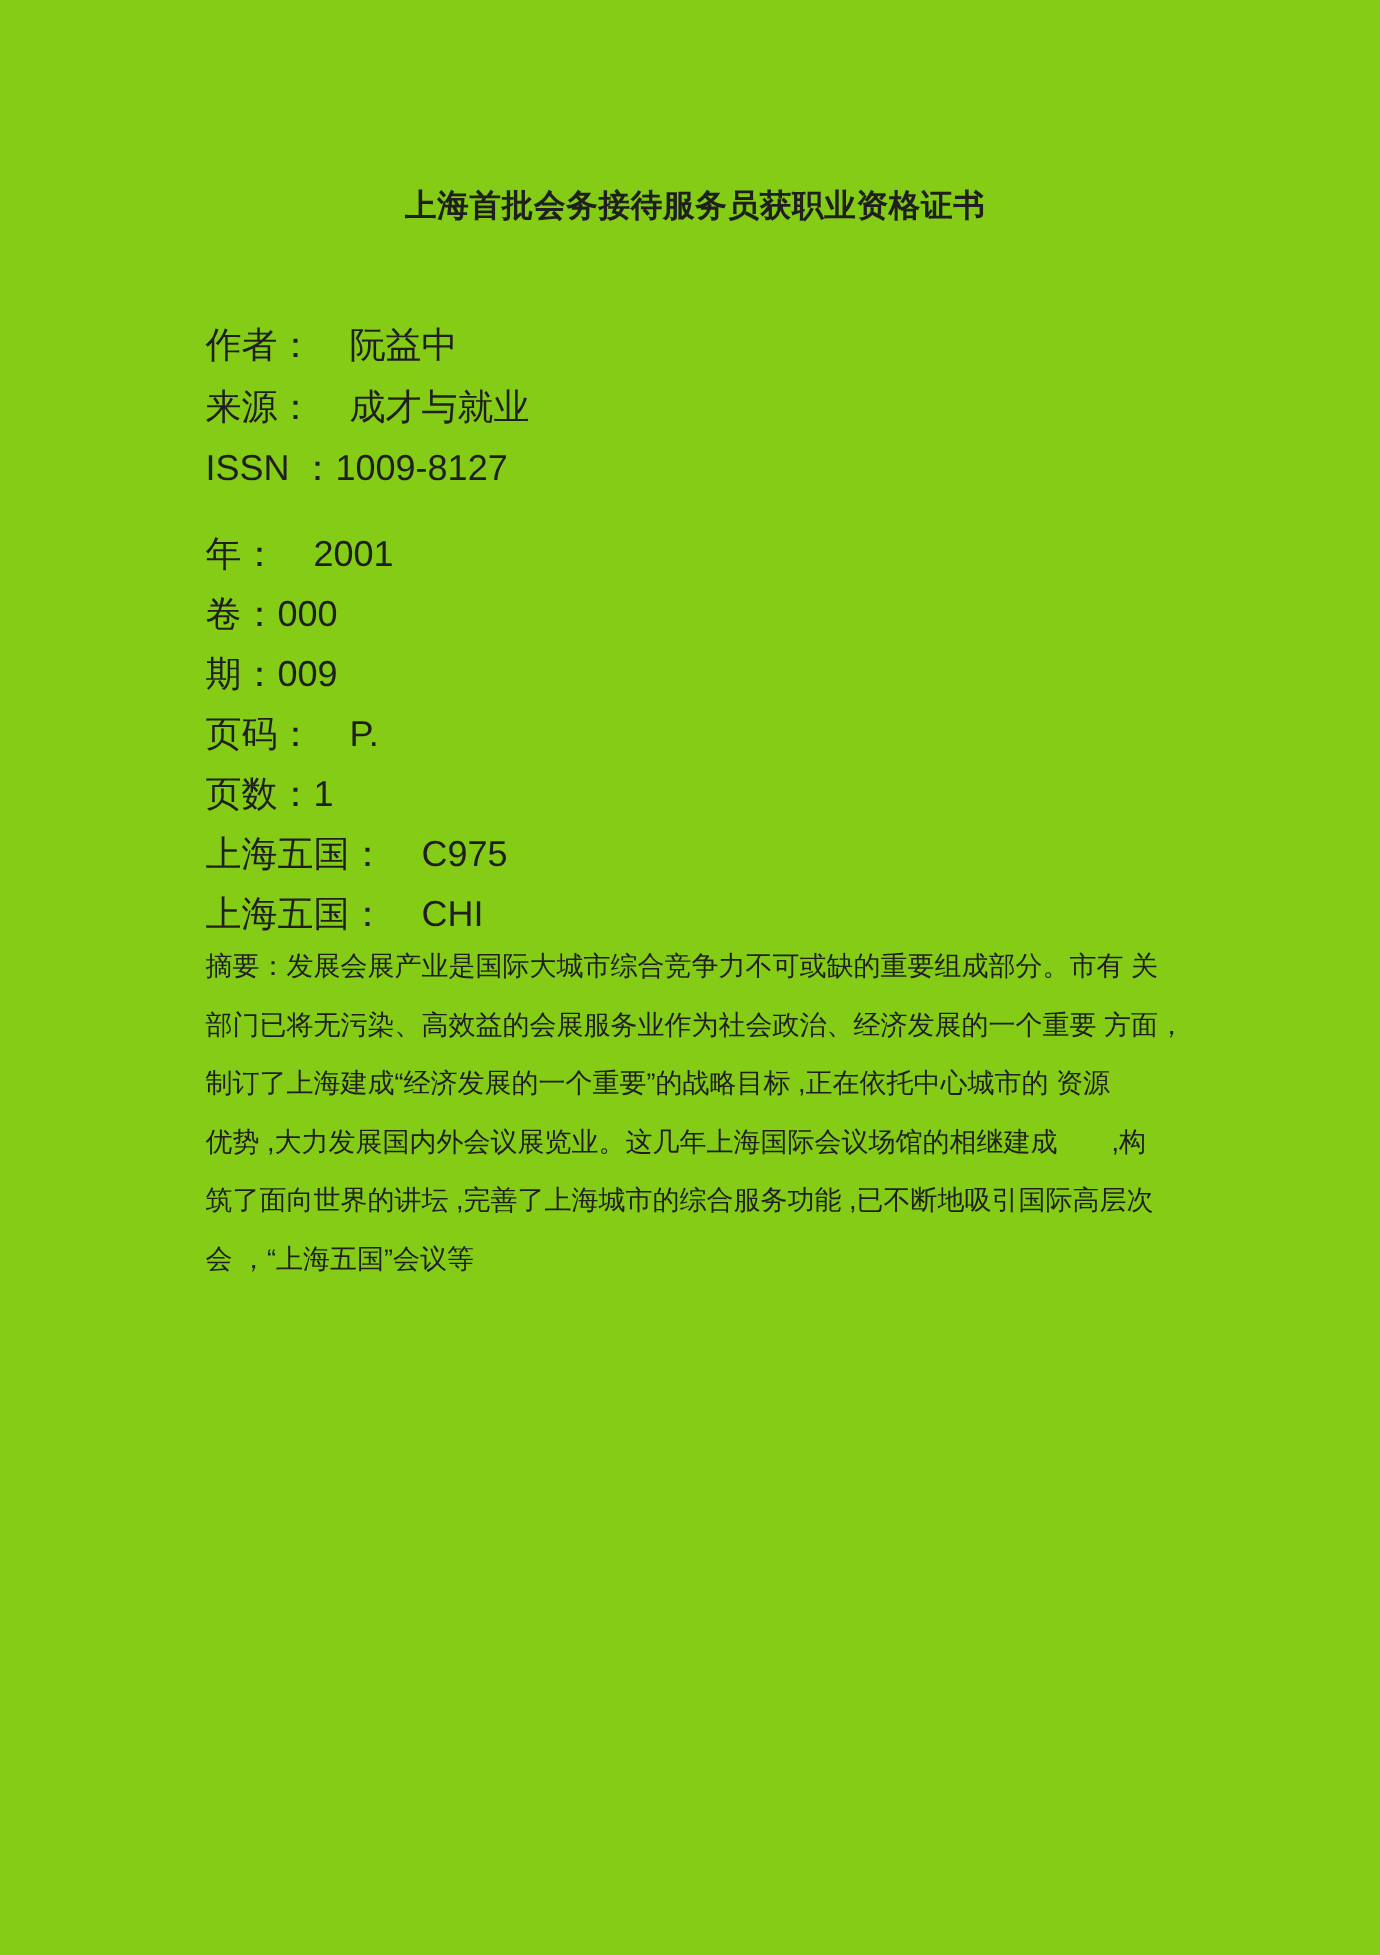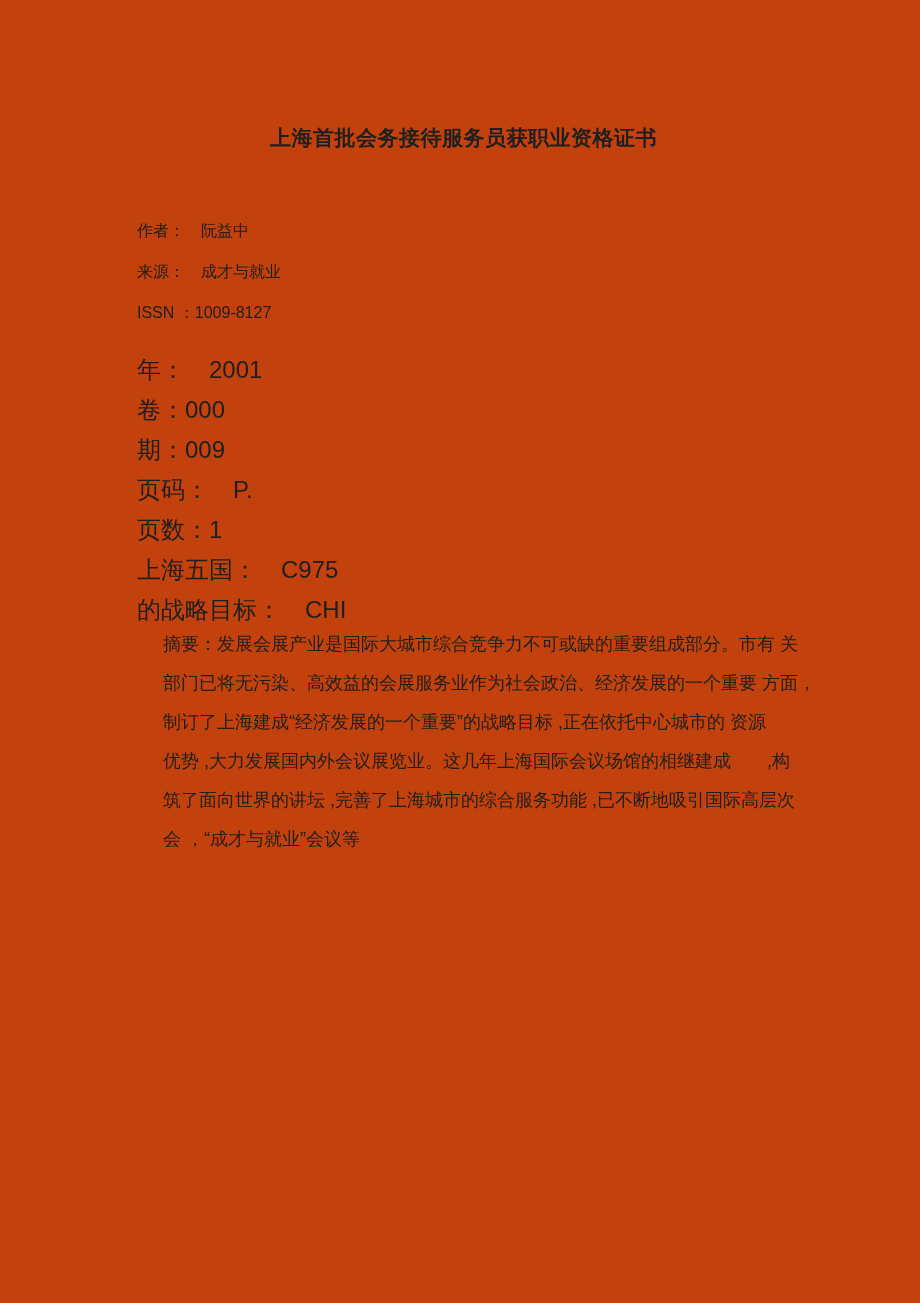--- a/index.html
+++ b/index.html
@@ -4,56 +4,55 @@
 <style>
   html, body {
     margin: 0;
     padding: 0;
     background: #ffffff;
   }
   .page {
     position: relative;
     width: 920px;
     height: 1303px;
-    background: #c2410c;
+    background: #84cc16;
     overflow: hidden;
     font-family: "Liberation Sans", sans-serif;
     color: #1f1f1f;
   }
   .content {
     padding: 122px 130px 0 137px;
   }
   .doc-title {
     margin: 0;
     font-size: 21px;
     font-weight: bold;
     line-height: 32px;
     text-align: center;
     letter-spacing: 0.5px;
     white-space: pre;
   }
   .meta-primary {
     margin-top: 56px;
   }
   .meta-primary .line {
-    font-size: 16px;
+    font-size: 24px;
     line-height: 41px;
     white-space: pre;
   }
   .meta-secondary {
     margin-top: 17px;
   }
   .meta-secondary .line {
     font-size: 24px;
     line-height: 40px;
     white-space: pre;
   }
   .abstract {
     margin-top: -5px;
-    margin-left: 26px;
   }
   .abstract .line {
     font-size: 18px;
     line-height: 39px;
     white-space: pre;
   }
 </style>
 </head>
 <body>
 
@@ -68,26 +67,26 @@
       <div class="line">ISSN ：1009-8127</div>
     </div>
 
     <div class="meta-secondary">
       <div class="line">年：　2001</div>
       <div class="line">卷：000</div>
       <div class="line">期：009</div>
       <div class="line">页码：　P.</div>
       <div class="line">页数：1</div>
       <div class="line">上海五国：　C975</div>
-      <div class="line">的战略目标：　CHI</div>
+      <div class="line">上海五国：　CHI</div>
     </div>
 
     <div class="abstract">
       <div class="line">摘要：发展会展产业是国际大城市综合竞争力不可或缺的重要组成部分。市有 关</div>
       <div class="line">部门已将无污染、高效益的会展服务业作为社会政治、经济发展的一个重要 方面，</div>
       <div class="line">制订了上海建成“经济发展的一个重要”的战略目标 ,正在依托中心城市的 资源</div>
       <div class="line">优势 ,大力发展国内外会议展览业。这几年上海国际会议场馆的相继建成　　,构</div>
       <div class="line">筑了面向世界的讲坛 ,完善了上海城市的综合服务功能 ,已不断地吸引国际高层次</div>
-      <div class="line">会 ，“成才与就业”会议等</div>
+      <div class="line">会 ，“上海五国”会议等</div>
     </div>
 
   </div>
 </div>
 
 </body></html>

